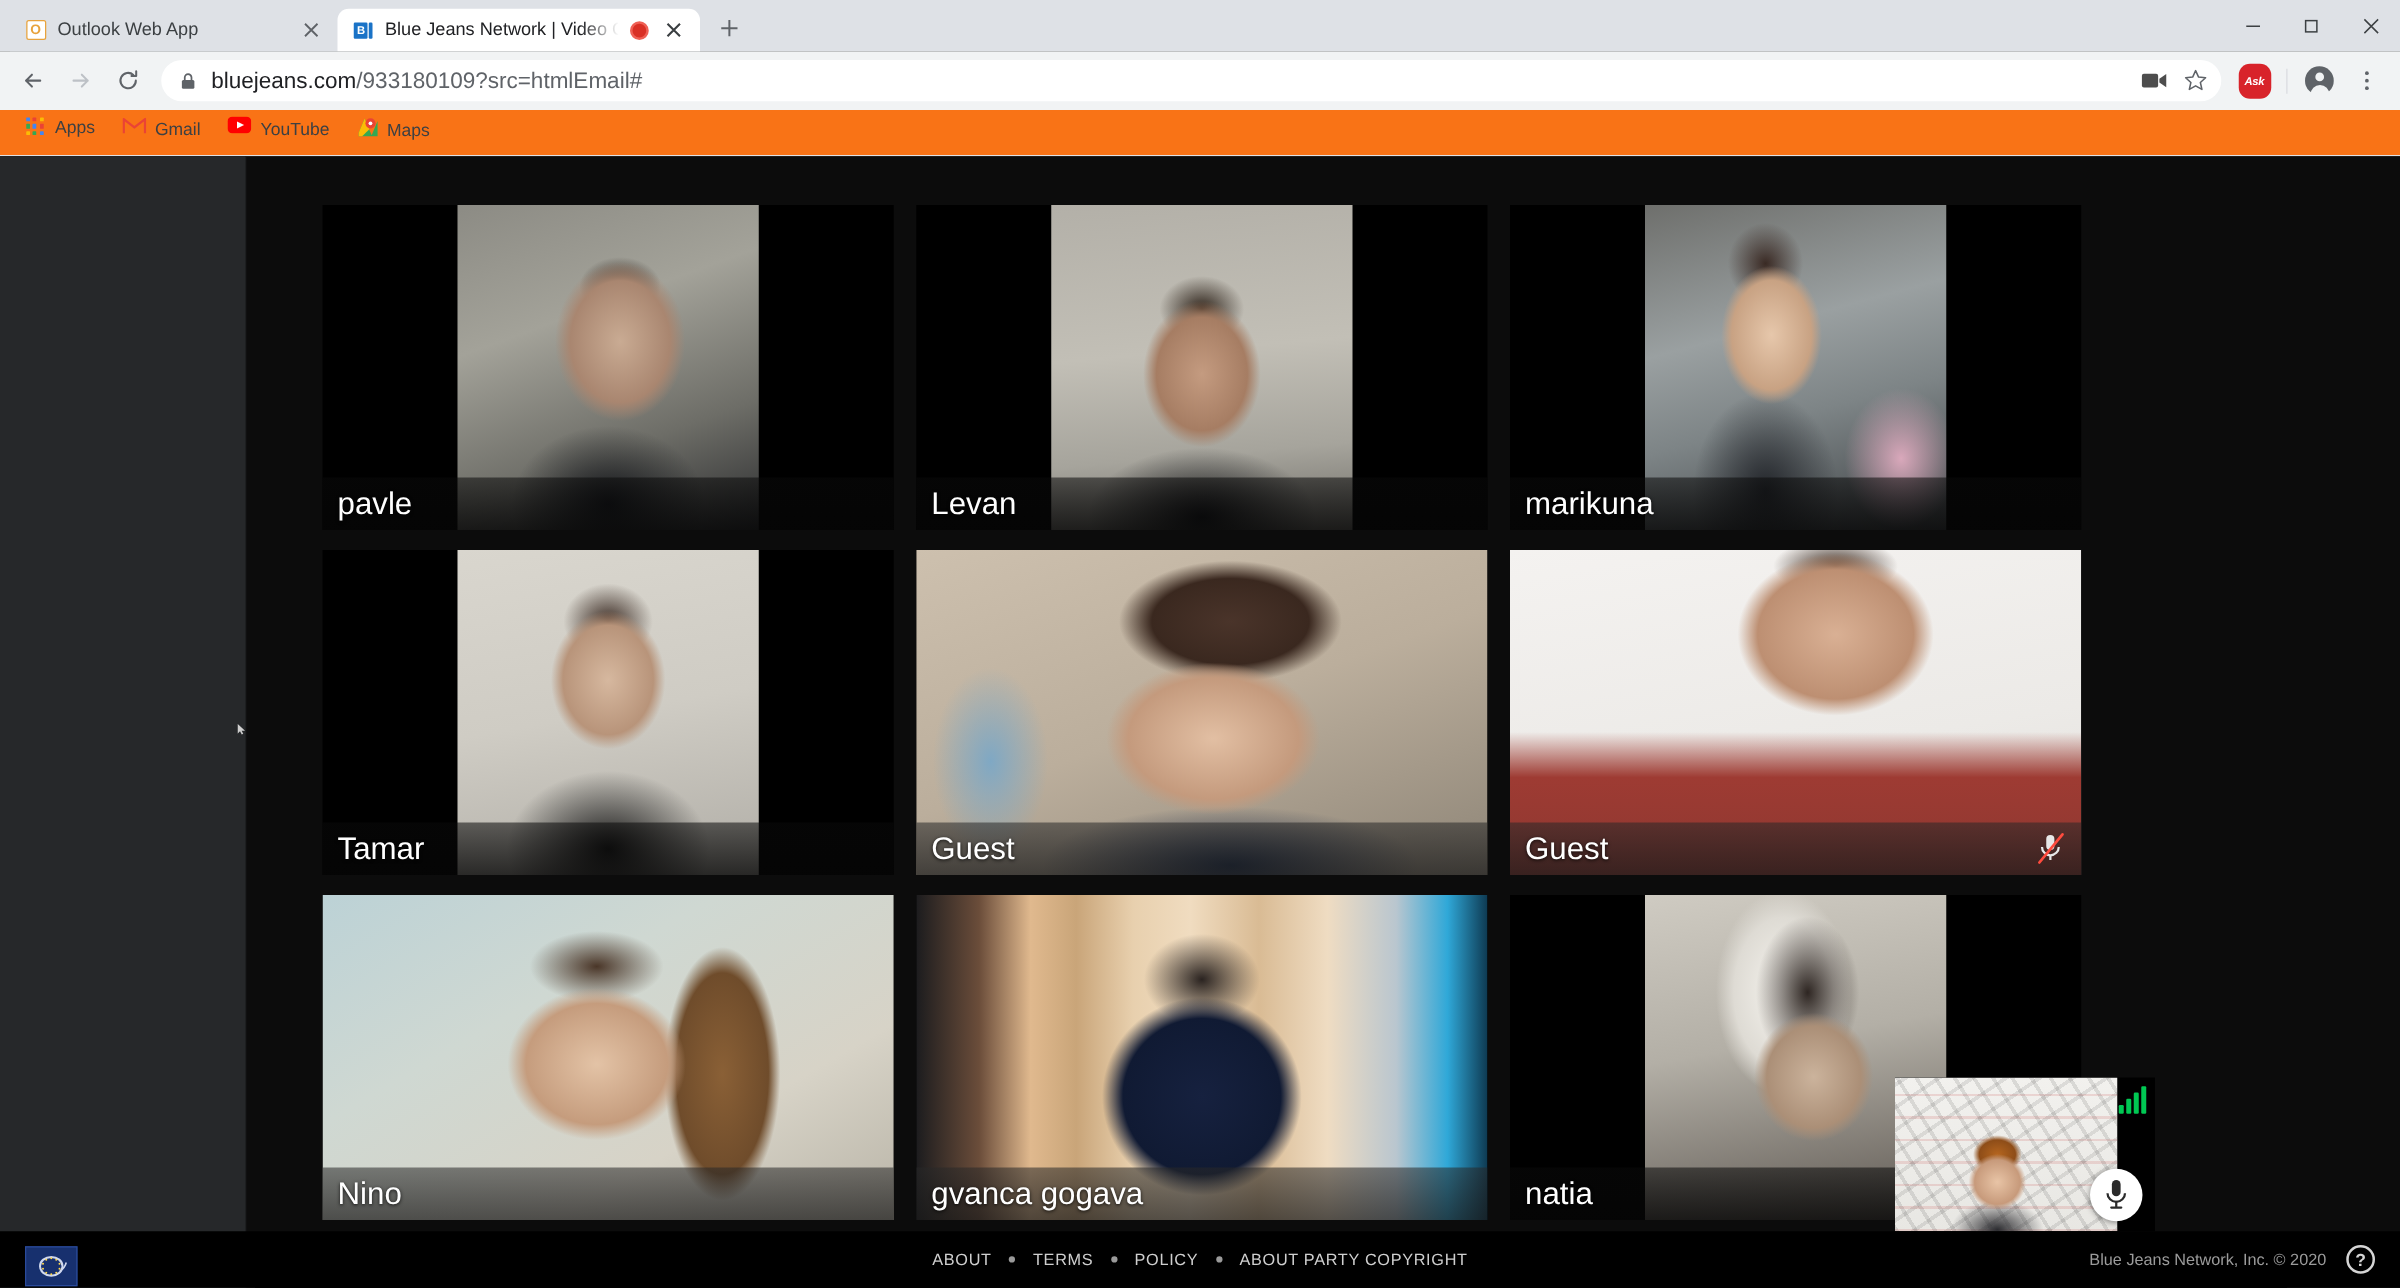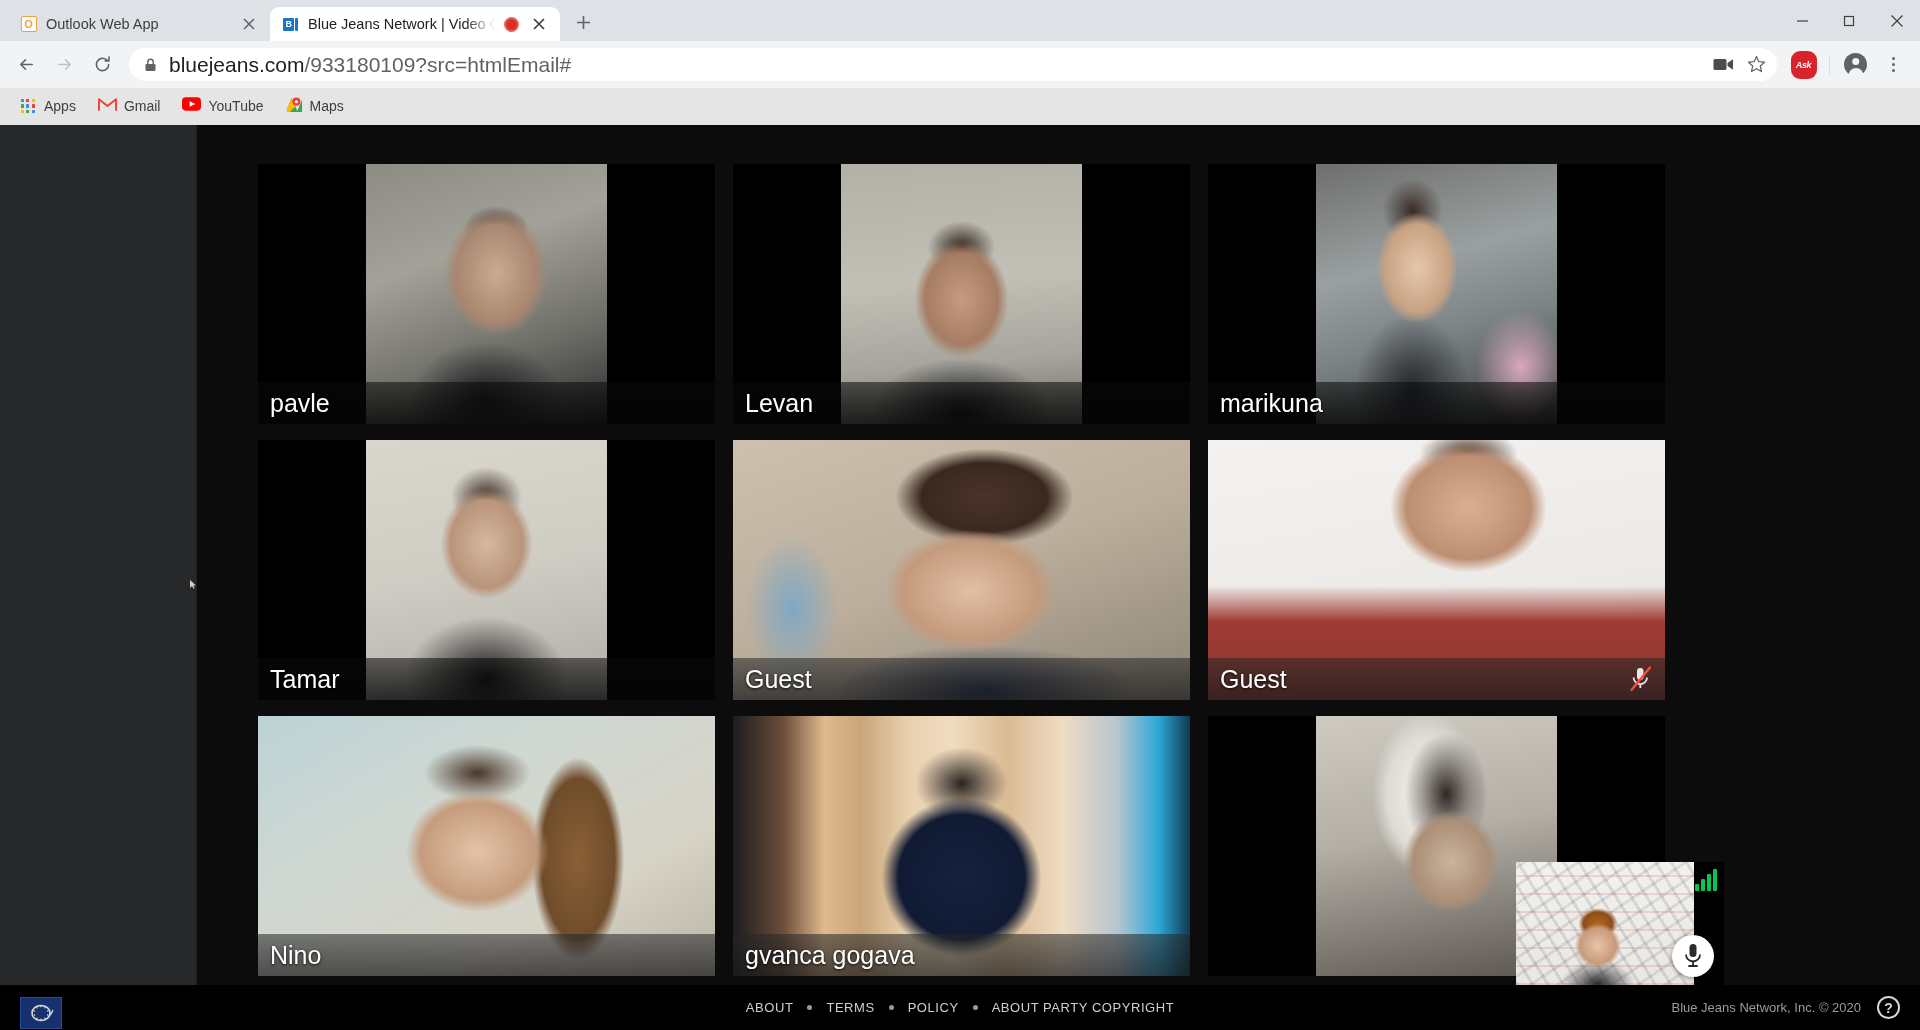--- a/index.html
+++ b/index.html
@@ -51,37 +51,37 @@
   .toolbar { height:47px; background:#f1f3f4; display:flex; align-items:center;
     padding:0 8px; gap:1px; flex:0 0 47px; }
   .tb-btn { width:37px; height:37px; border-radius:50%; display:flex; align-items:center;
     justify-content:center; color:#5f6368; flex:0 0 37px; }
   .tb-btn.dis { color:#bdc1c6; }
   .omnibox {
     flex:1; height:33px; background:#fff; border-radius:17px; display:flex;
     align-items:center; padding:0 6px 0 15px; margin:0 7px; gap:11px; min-width:0;
   }
   .lock { width:14px; height:14px; flex:0 0 14px; color:#5f6368; }
-  .url { flex:1; font-size:21px; color:#202124; white-space:nowrap; overflow:hidden; }
+  .url { flex:1; font-size:18px; color:#202124; white-space:nowrap; overflow:hidden; }
   .url .dim { color:#5f6368; }
   .omni-icons { display:flex; gap:3px; align-items:center; }
   .oi { width:30px; height:30px; display:flex; align-items:center; justify-content:center; color:#5f6368; }
   .ext-ask { width:26px; height:28px; border-radius:9px; background:#d8232a; color:#fff;
     font-size:9px; font-weight:bold; font-style:italic; display:flex; align-items:center;
     justify-content:center; letter-spacing:-0.3px; }
   .tb-sep { width:1px; height:20px; background:#dadce0; margin:0 6px; }
   .avatar-ic { width:23px; height:23px; border-radius:50%; background:#5f6368; position:relative; }
   .avatar-ic::before { content:""; position:absolute; left:50%; top:4.5px; transform:translateX(-50%);
     width:7.5px; height:7.5px; border-radius:50%; background:#f1f3f4; }
   .avatar-ic::after { content:""; position:absolute; left:50%; bottom:0; transform:translateX(-50%);
     width:15px; height:8px; border-radius:8px 8px 0 0; background:#f1f3f4; }
   .kebab { display:flex; flex-direction:column; gap:2.5px; align-items:center; }
   .kebab i { width:3.5px; height:3.5px; border-radius:50%; background:#5f6368; display:block; }
 
-  .bookmarks { height:37px; background:#e5e5e5; display:flex; align-items:center;
+  .bookmarks { height:37px; background:#f97316; display:flex; align-items:flex-start;
     padding:0 12px; gap:4px; flex:0 0 37px; border-bottom:1px solid #e0e2e4; }
   .bm { display:flex; align-items:center; gap:7px; padding:5px 9px; border-radius:4px; }
   .bm-label { font-size:14px; color:#3c4043; white-space:nowrap; }
   .grid9 { display:grid; grid-template-columns:repeat(3,3.2px); grid-template-rows:repeat(3,3.2px);
     gap:2.1px; width:16px; }
   .grid9 b { display:block; width:3.2px; height:3.2px; border-radius:0.5px; }
 
   
   .page { flex:1; background:#0c0c0c; position:relative; display:flex; flex-direction:column; }
   .left-rail { position:absolute; left:0; top:0; bottom:0; width:196px; background:#26282a; }
@@ -455,20 +455,23 @@
             <div class="namebar">
               <span class="nm">gvanca gogava</span>
             </div>
           </div>
           <div class="tile">
             <div class="videobox">
               <div class="inner" style="left: 108px; right: 108px;">
                 <span class="ph s-natia"></span>
               </div>
             </div>
+            <div class="namebar" style="background: linear-gradient(rgba(10, 10, 10, 0.55), rgba(6, 6, 6, 0.8));">
+              <span class="nm">natia</span>
+            </div>
           </div>
         </div>
     </div>
 
     <div class="selfview">
       <div class="sv-video">
         <span class="ph s-self"></span>
       </div>
       <div class="sv-bars" id="signal-bars">
           <i style="height: 7px; background: rgb(0, 200, 83);"></i>

